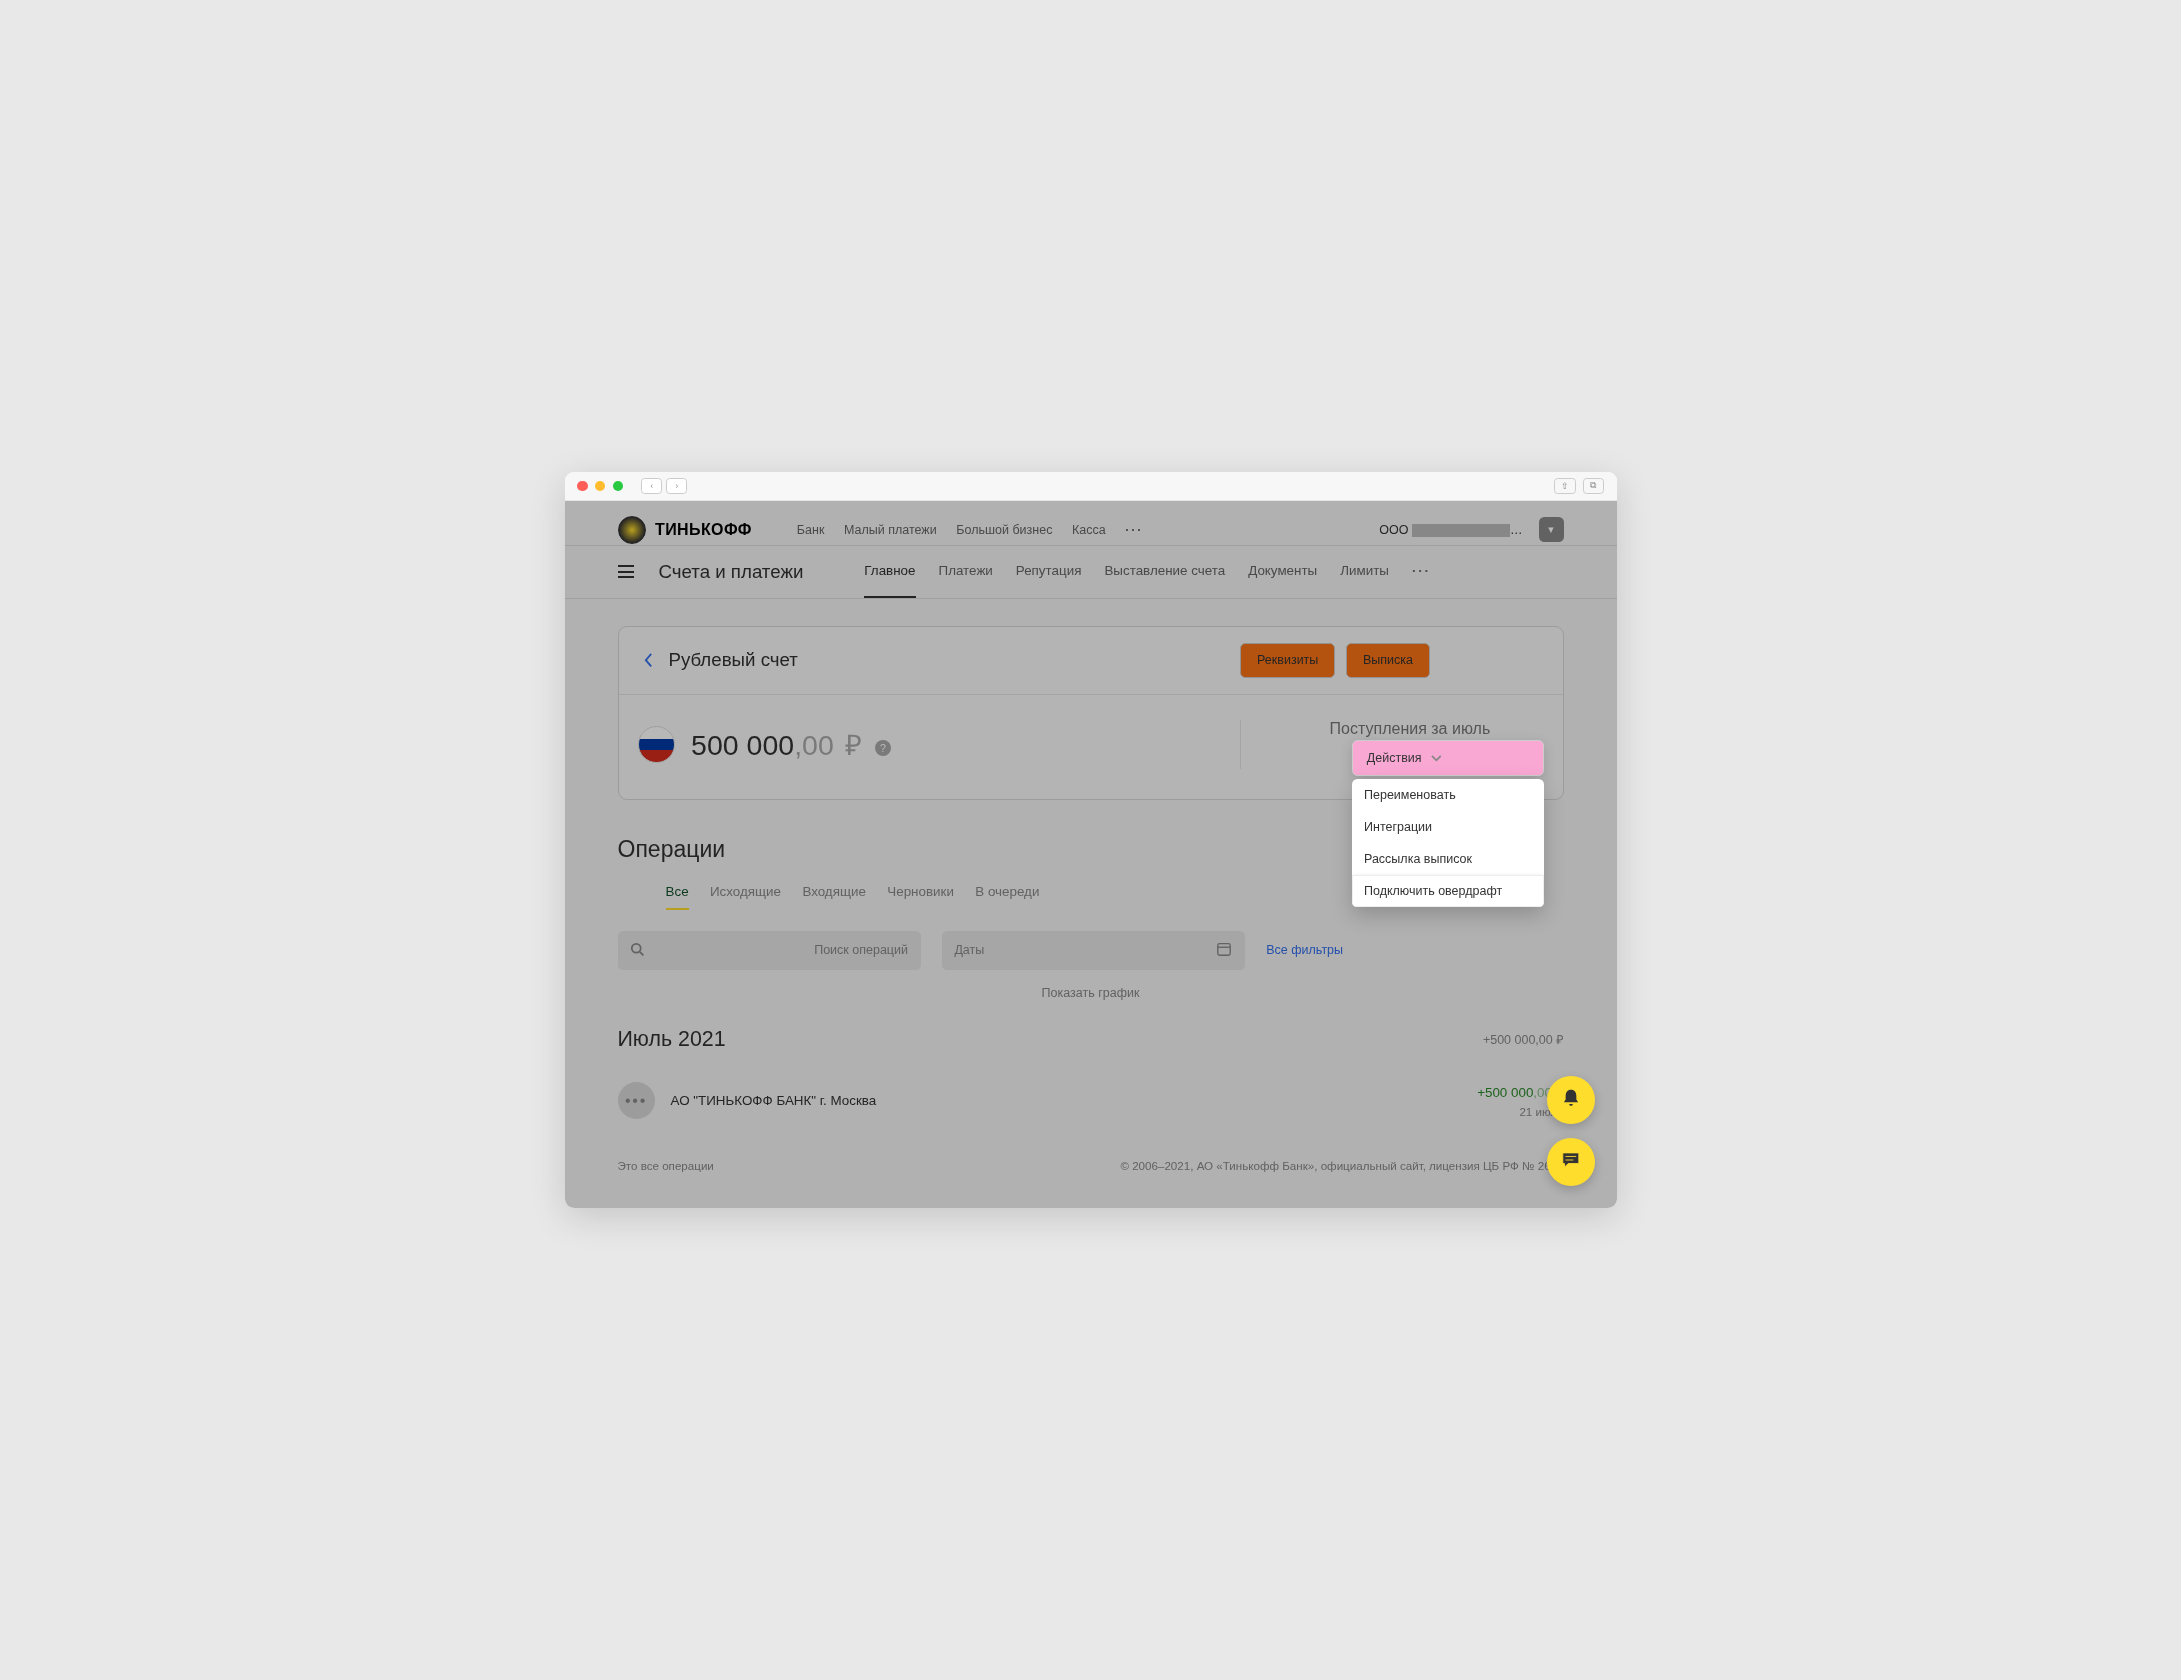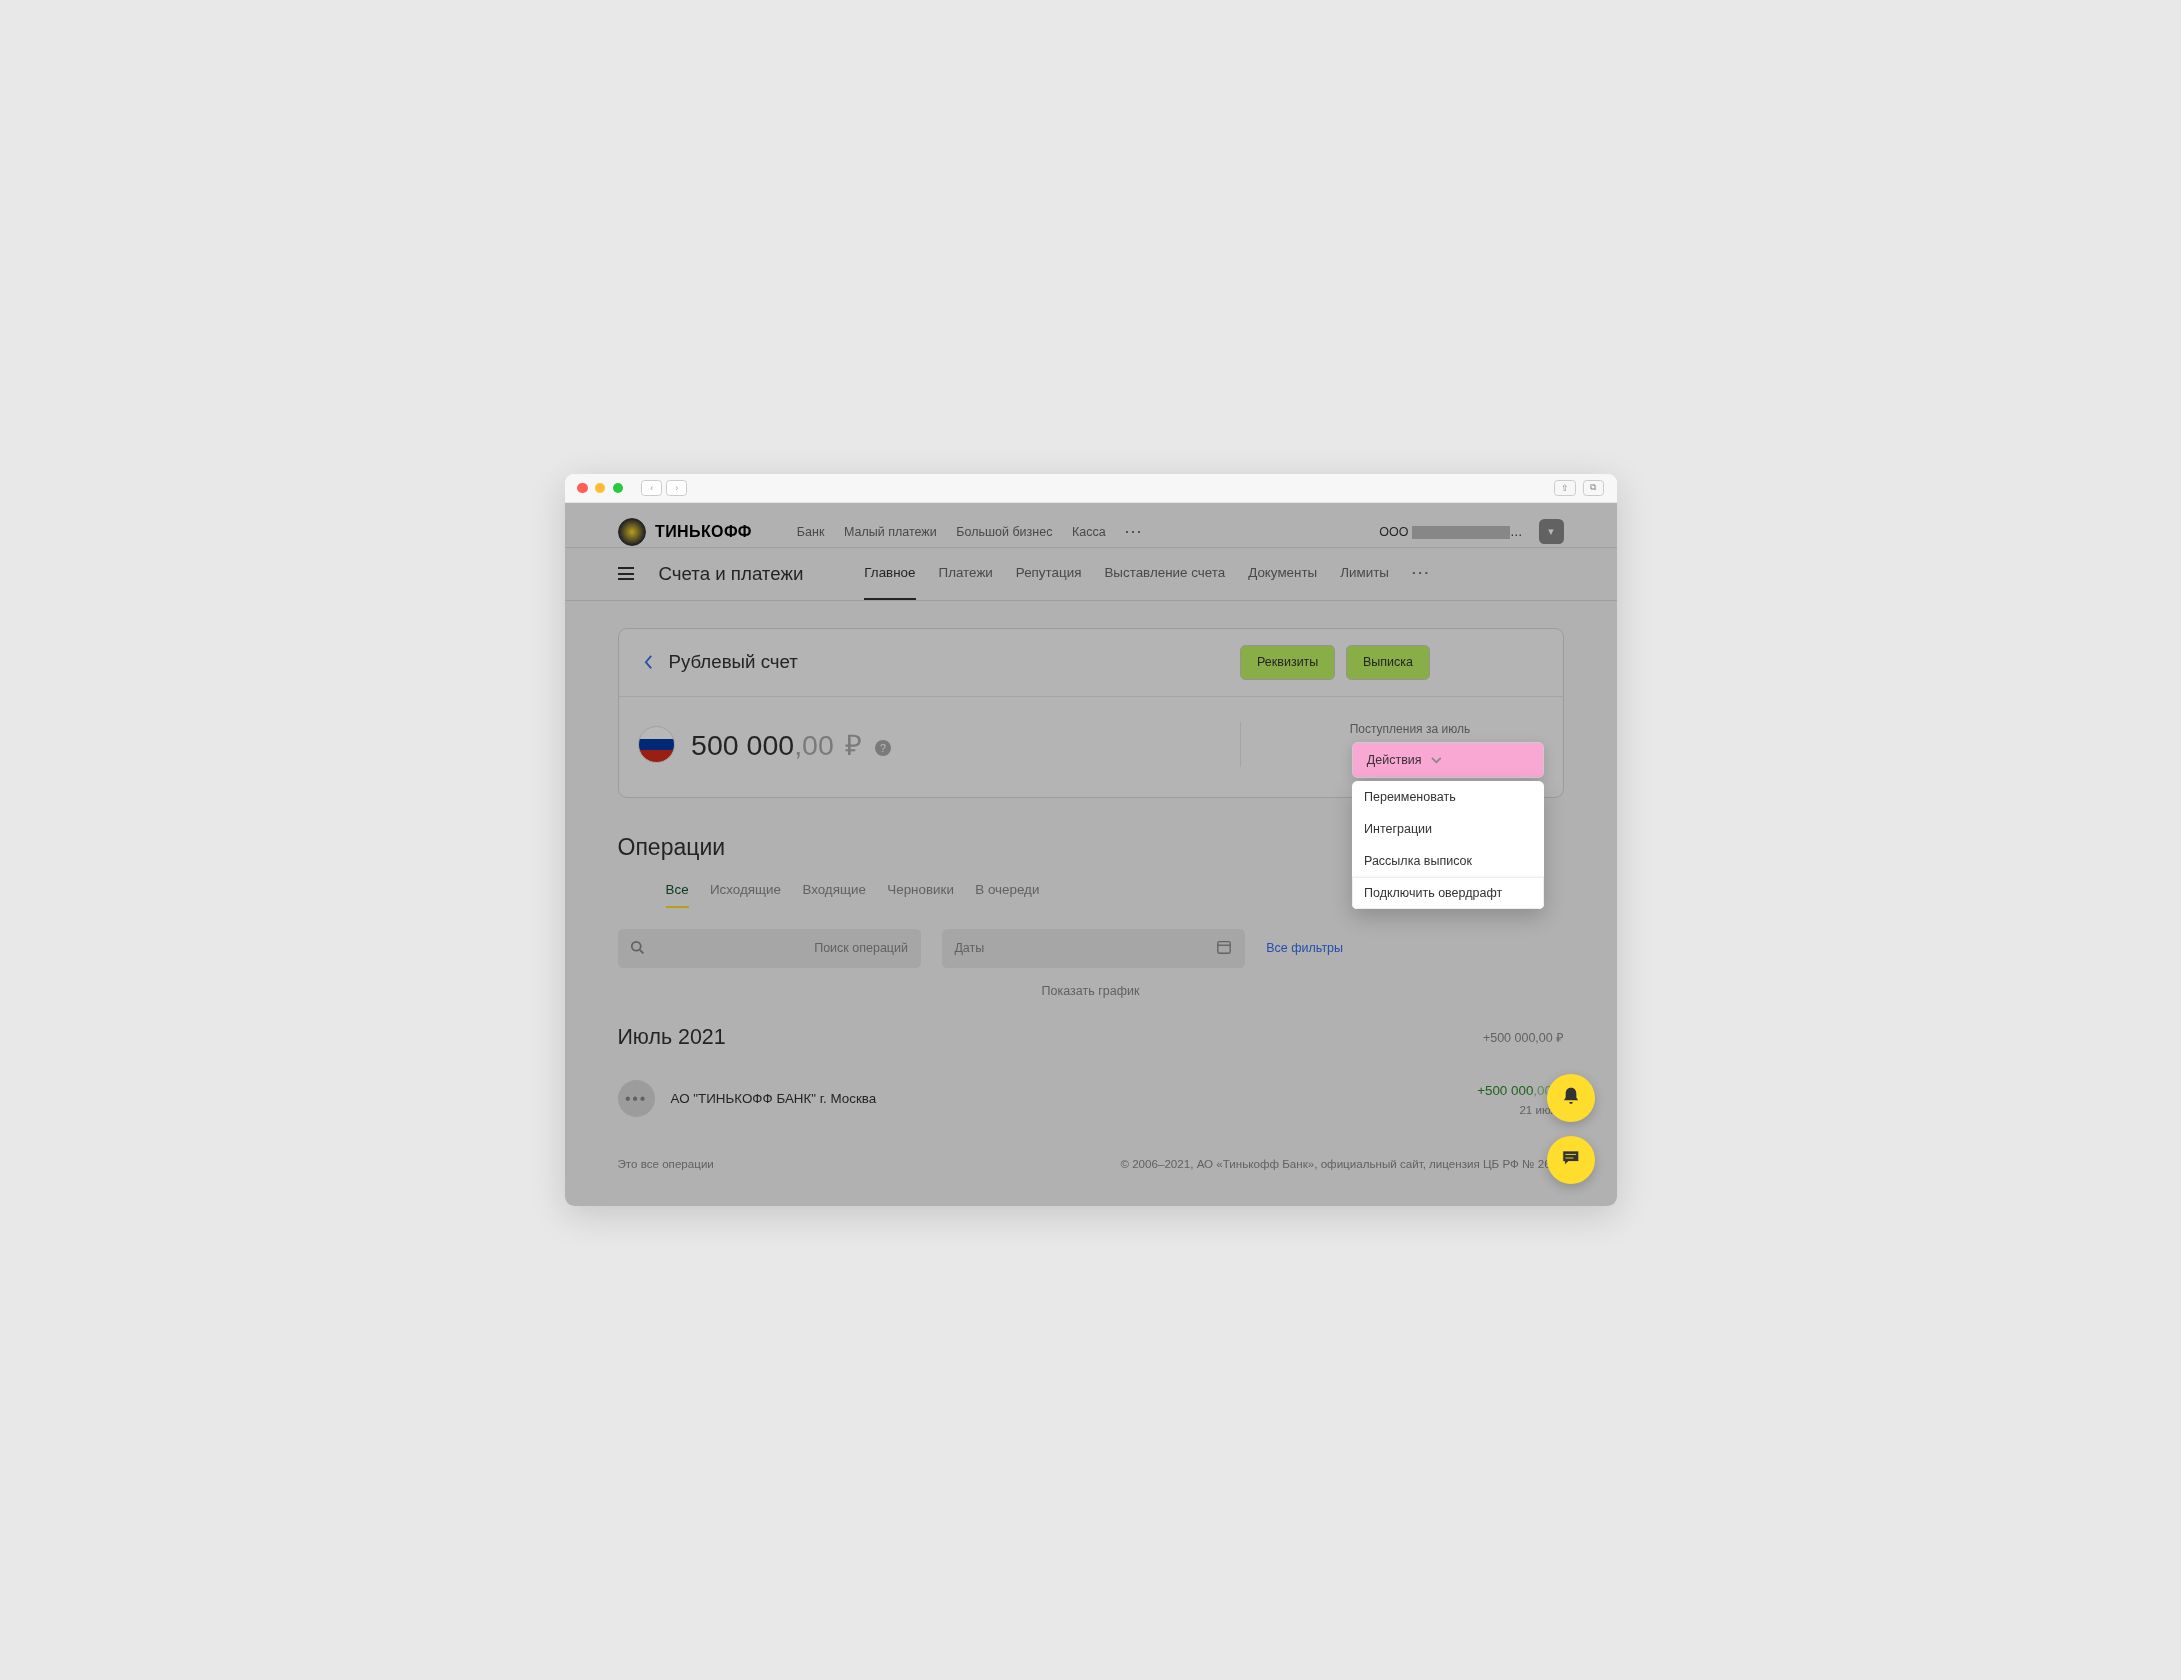--- a/index.html
+++ b/index.html
@@ -137,21 +137,21 @@
 .chev-back {
   width: 21.4px; height: 21.4px;
   display: flex; align-items: center; justify-content: center;
   color: #336fee; margin-right: 9px; cursor: pointer;
 }
 .account-title { font-size: 18.7px; font-weight: 400; color: #333; }
 .account-actions { margin-left: auto; display: flex; gap: 10.7px; }
 .btn {
   padding: 9px 16px;
   border: 0.9px solid #ccc;
-  background: #bef264;
+  background: #f97316;
   border-radius: 5.3px;
   font-size: 12.5px;
   color: #333;
   cursor: pointer;
   display: flex; align-items: center; gap: 7.1px;
 }
 
 .account-body {
   display: flex;
   align-items: center;
@@ -172,21 +172,21 @@
   font-size: 10.7px; align-items: center; justify-content: center;
   margin-left: 5.3px; vertical-align: middle;
 }
 .incoming-block {
   margin-left: auto;
   width: 303px;
   text-align: center;
   border-left: 0.9px solid #e5e5e5;
   padding-left: 36px;
 }
-.incoming-label { font-size: 12px; color: #777; margin-bottom: 7.1px; }
+.incoming-label { font-size: 16px; color: #777; margin-bottom: 7.1px; }
 .incoming-val { font-size: 18px; color: #333; }
 .incoming-val .cents { color: #aaa; }
 
 .ops-title { font-size: 23px; font-weight: 500; color: #333; margin: 36px 0 21.4px; }
 
 .ops-tabs {
   display: flex; gap: 21.4px; font-size: 13.4px; color: #888;
   border-bottom: 0.9px solid transparent;
   margin-bottom: 19.6px;
 }

